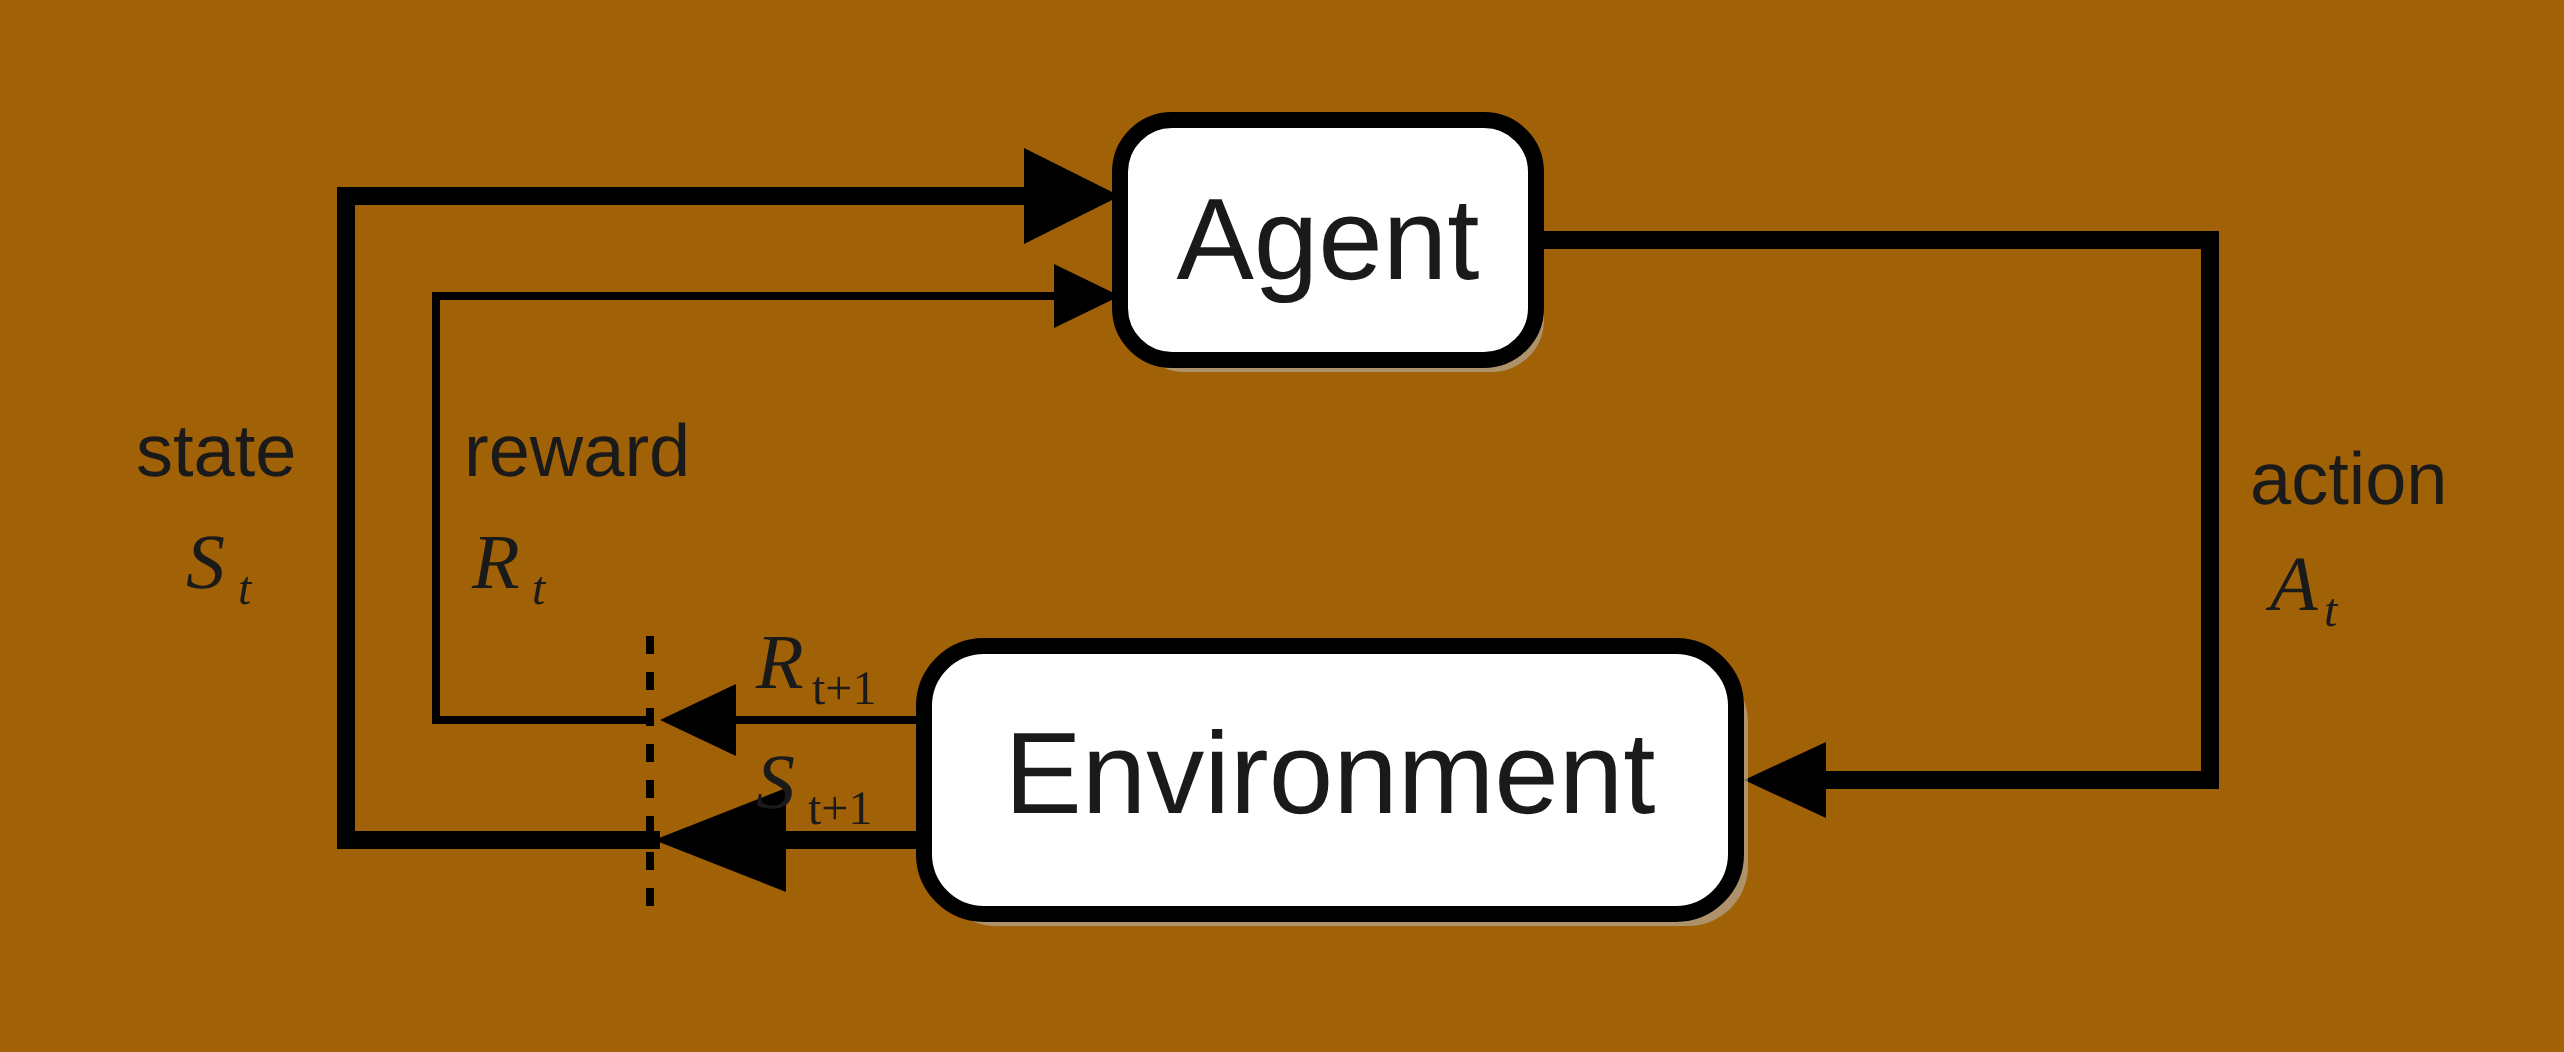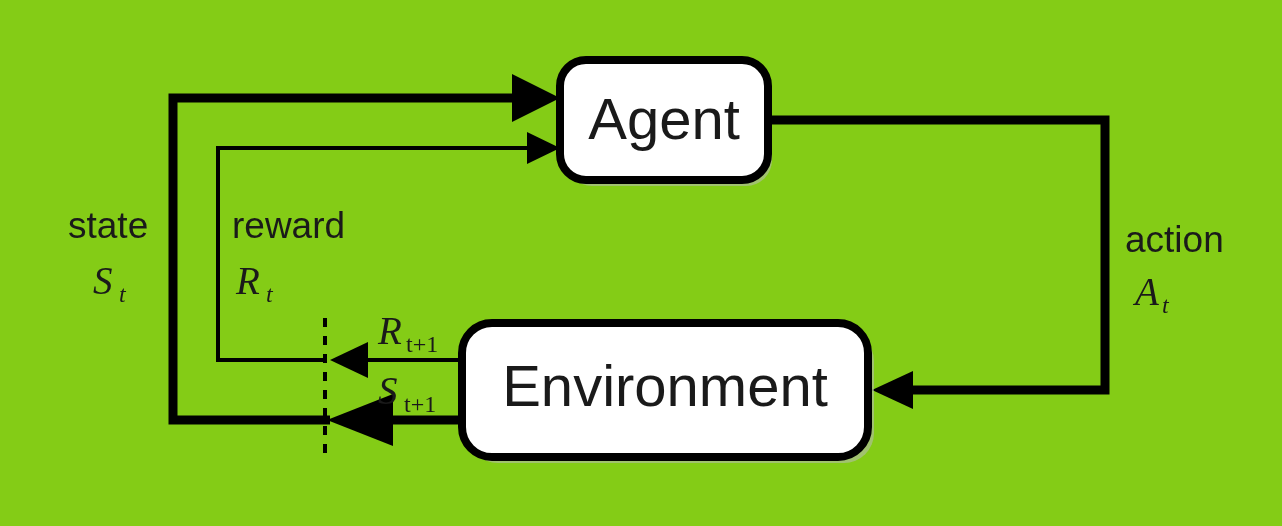--- a/index.html
+++ b/index.html
@@ -12,21 +12,21 @@
     width: 1282px;
     height: 526px;
     font-family: "Liberation Sans", sans-serif;
     overflow: hidden;
     position: relative;
   }
   #diagram-root {
     position: relative;
     width: 1282px;
     height: 526px;
-    background: #84cc16;
+    background: #a16207;
   }
   #rl-loop-svg {
     position: absolute;
     top: 0;
     left: 0;
     width: 1282px;
     height: 526px;
     display: block;
   }
   .node-box-fill {

